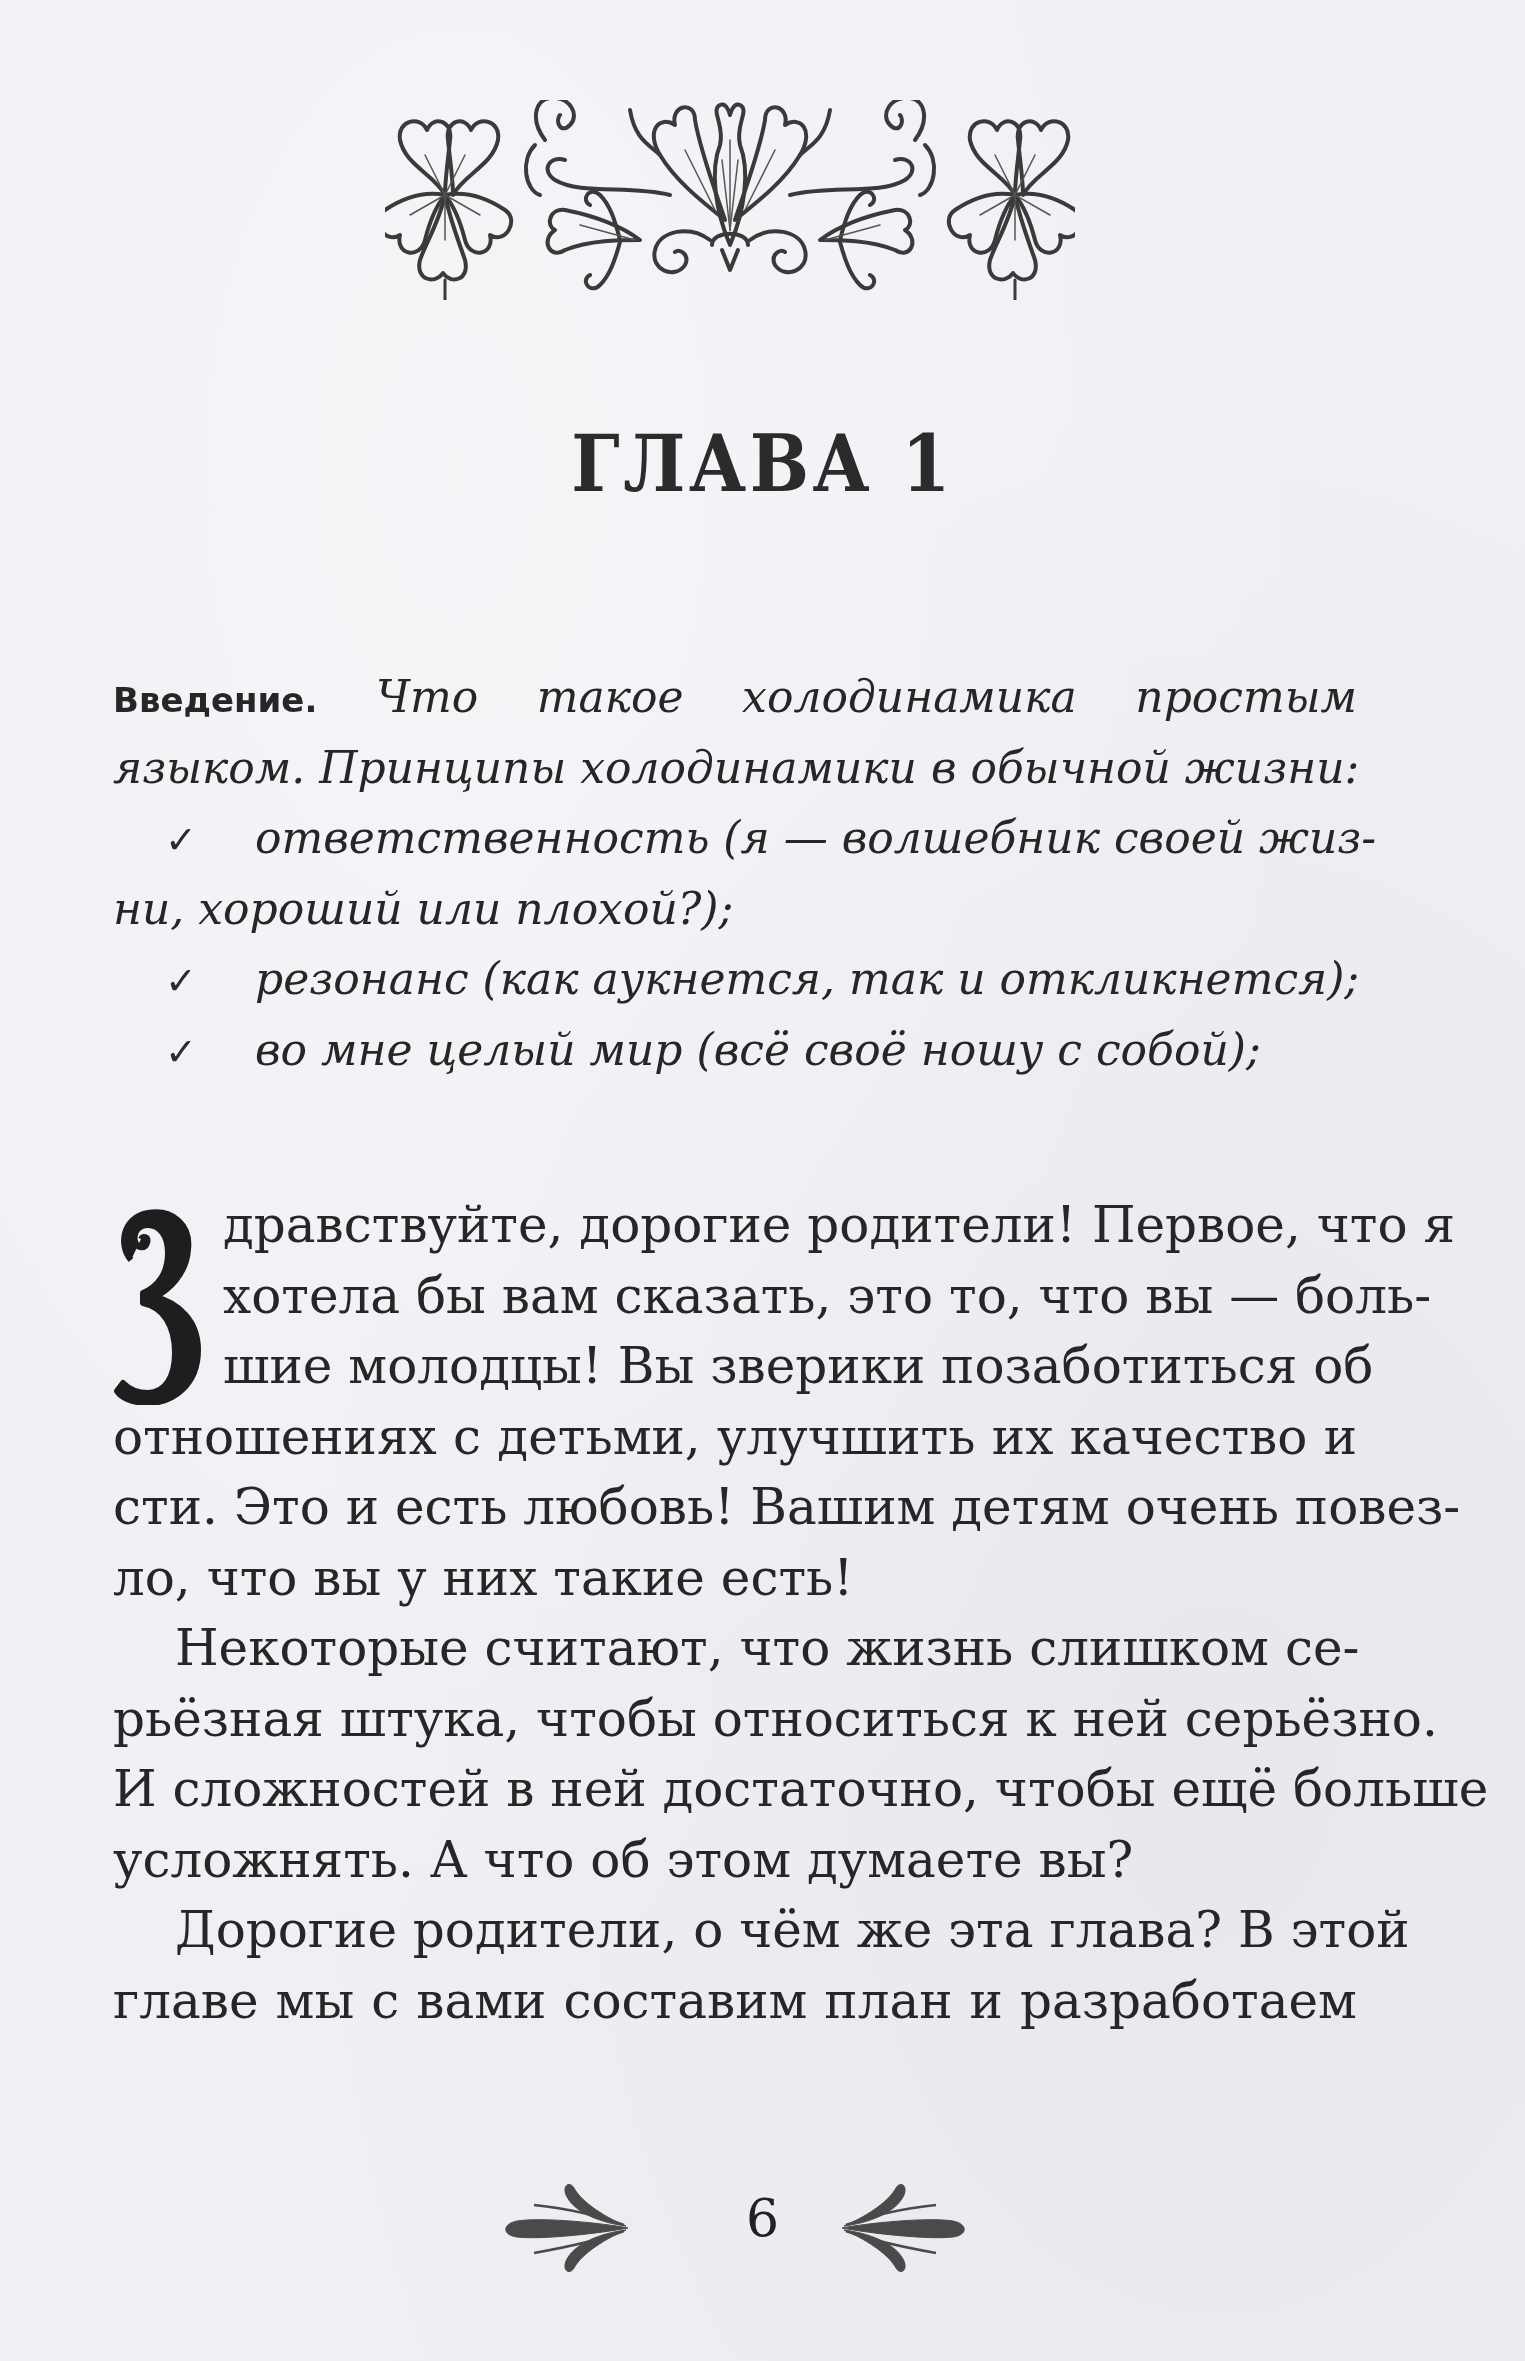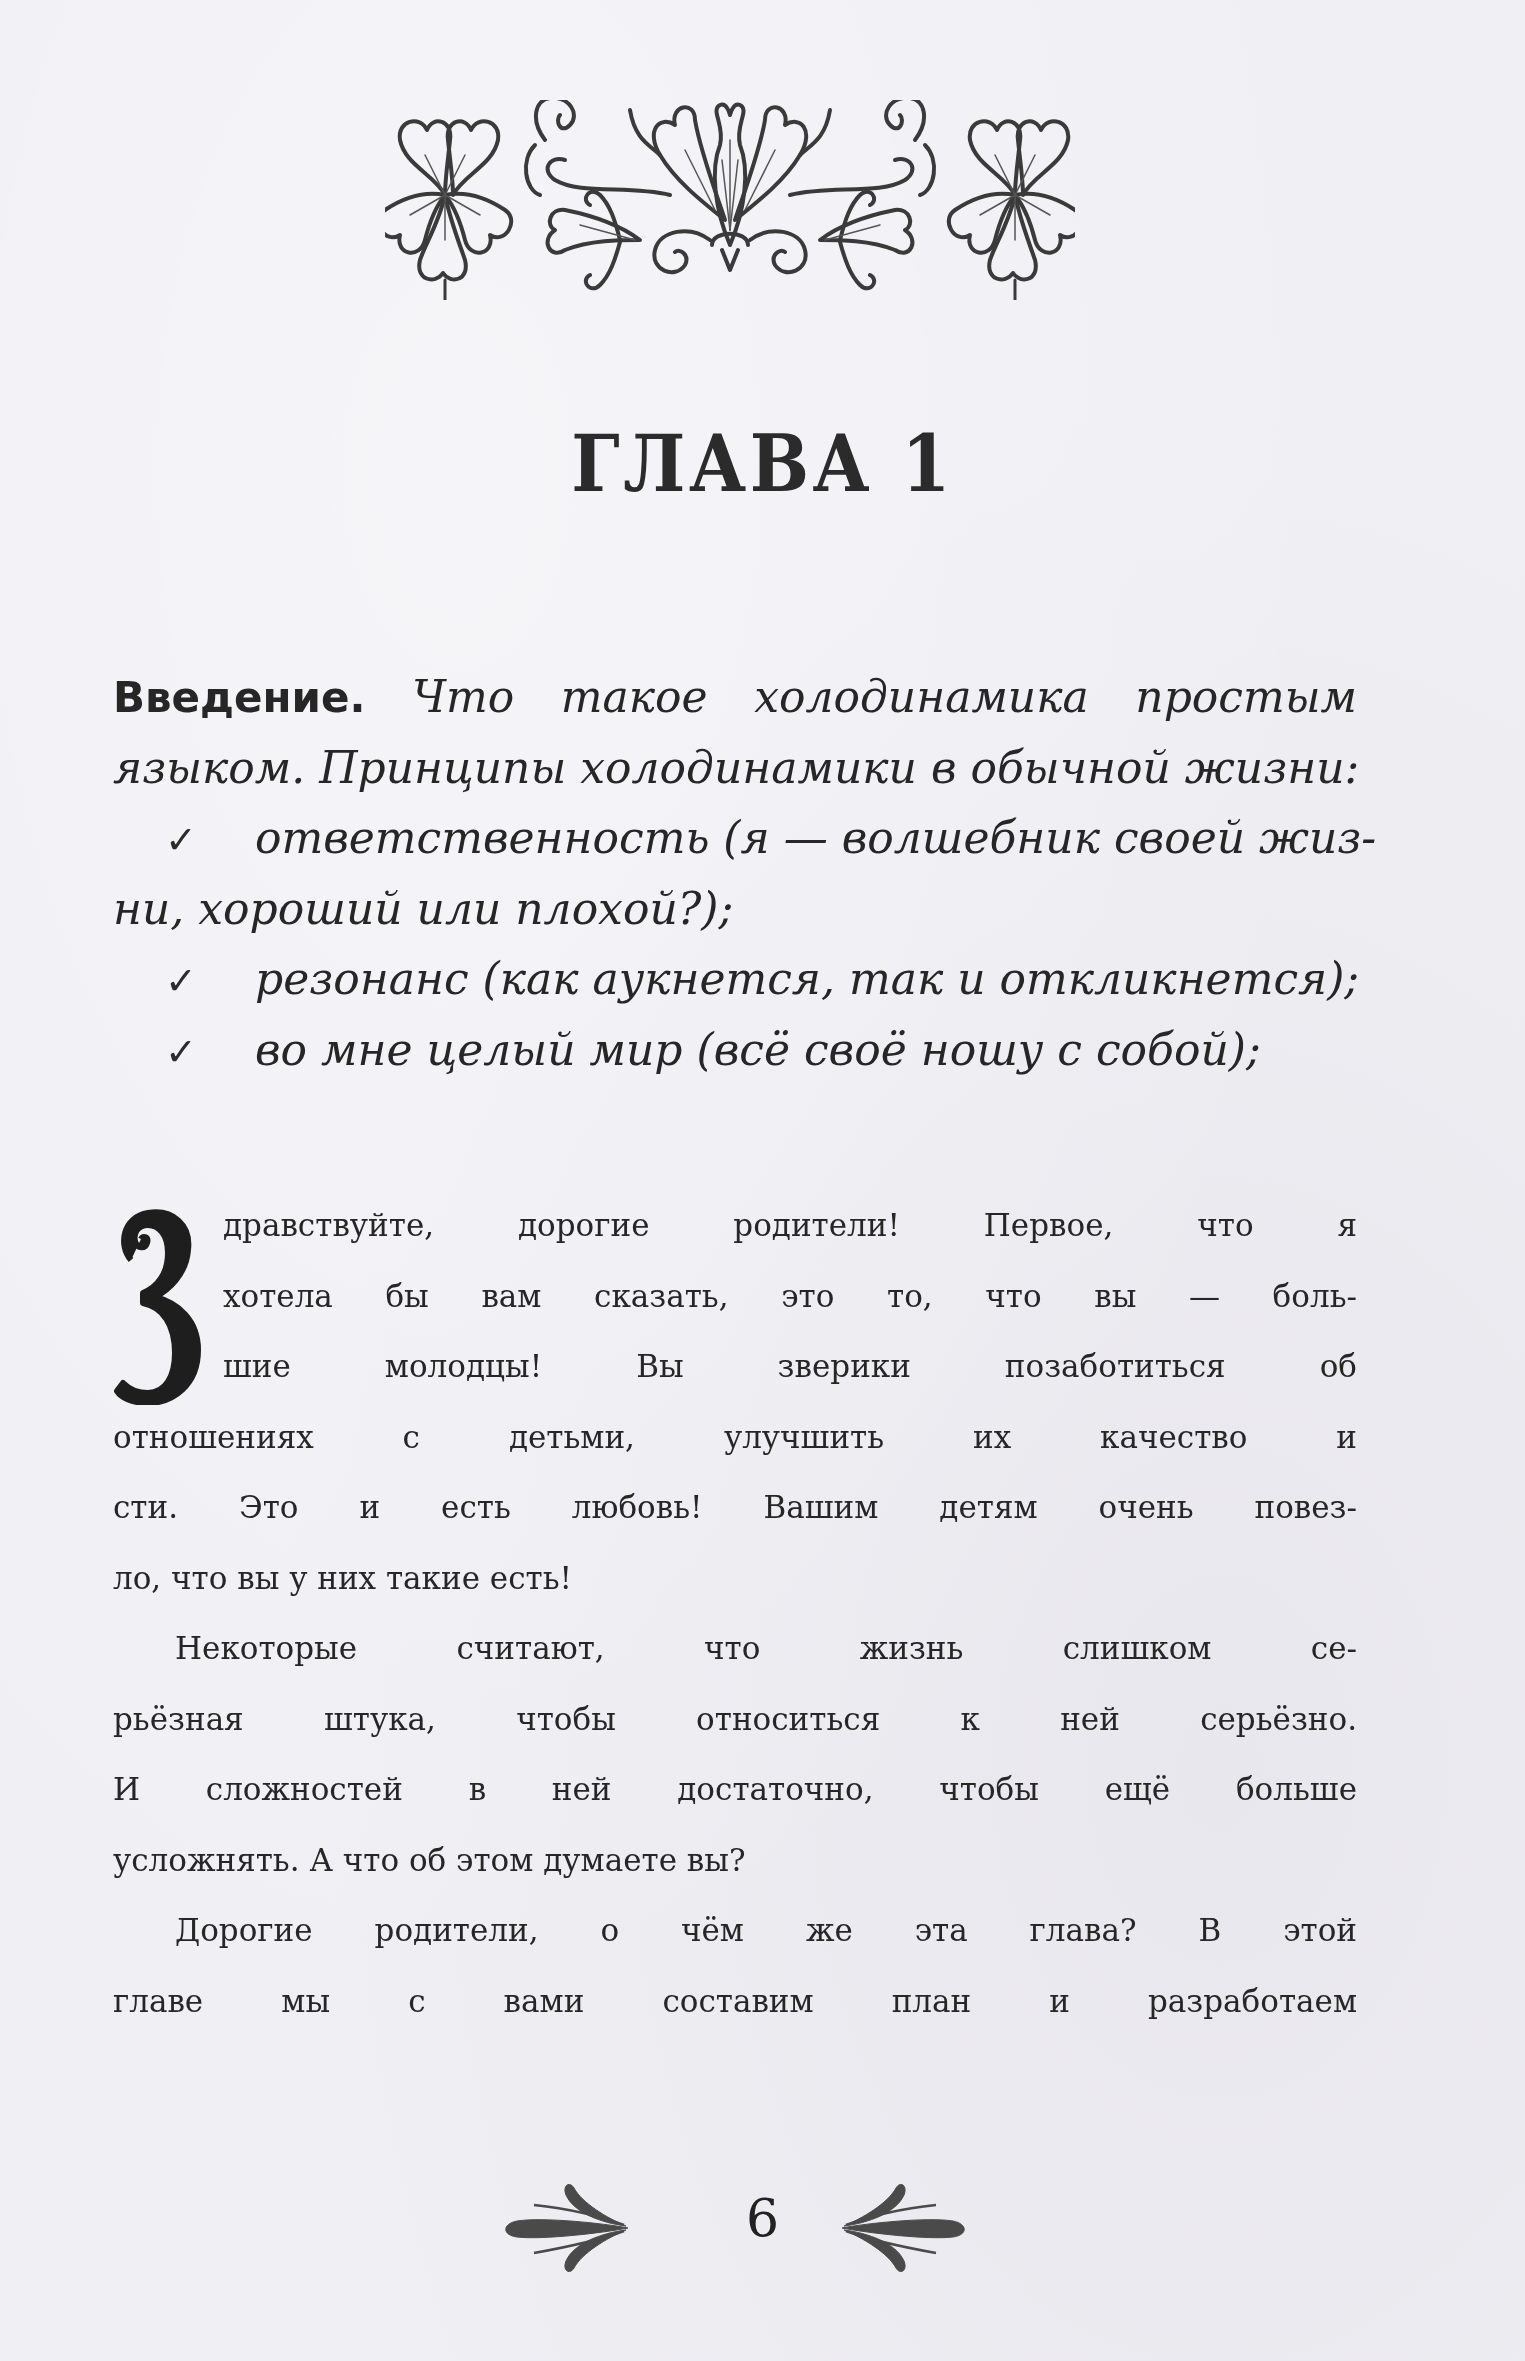--- a/index.html
+++ b/index.html
@@ -54,21 +54,21 @@
     .intro {
       top: 662px;
       font-size: 44px;
       line-height: 70.5px;
       text-align: justify;
     }
     .intro .lead-bold {
       font-weight: bold;
       font-style: normal;
       font-family: "DejaVu Sans", sans-serif;
-      font-size: 42px;
+      font-size: 34px;
     }
     .intro .lead-italic {
       font-style: italic;
     }
     .checklist {
       list-style: none;
       margin: 0;
       padding: 0;
     }
     .check-item {
@@ -92,21 +92,21 @@
       white-space: nowrap;
       text-align: justify;
       text-align-last: justify;
       height: 70.5px;
     }
     .line.last {
       text-align-last: left;
     }
     .body-text {
       font-family: "DejaVu Serif", serif;
-      font-size: 31px;
+      font-size: 50px;
       line-height: 70.7px;
     }
     .body-block {
       top: 1190px;
     }
     .dropcap {
       position: absolute;
       left: 113px;
       top: 1205px;
       width: 90px;

